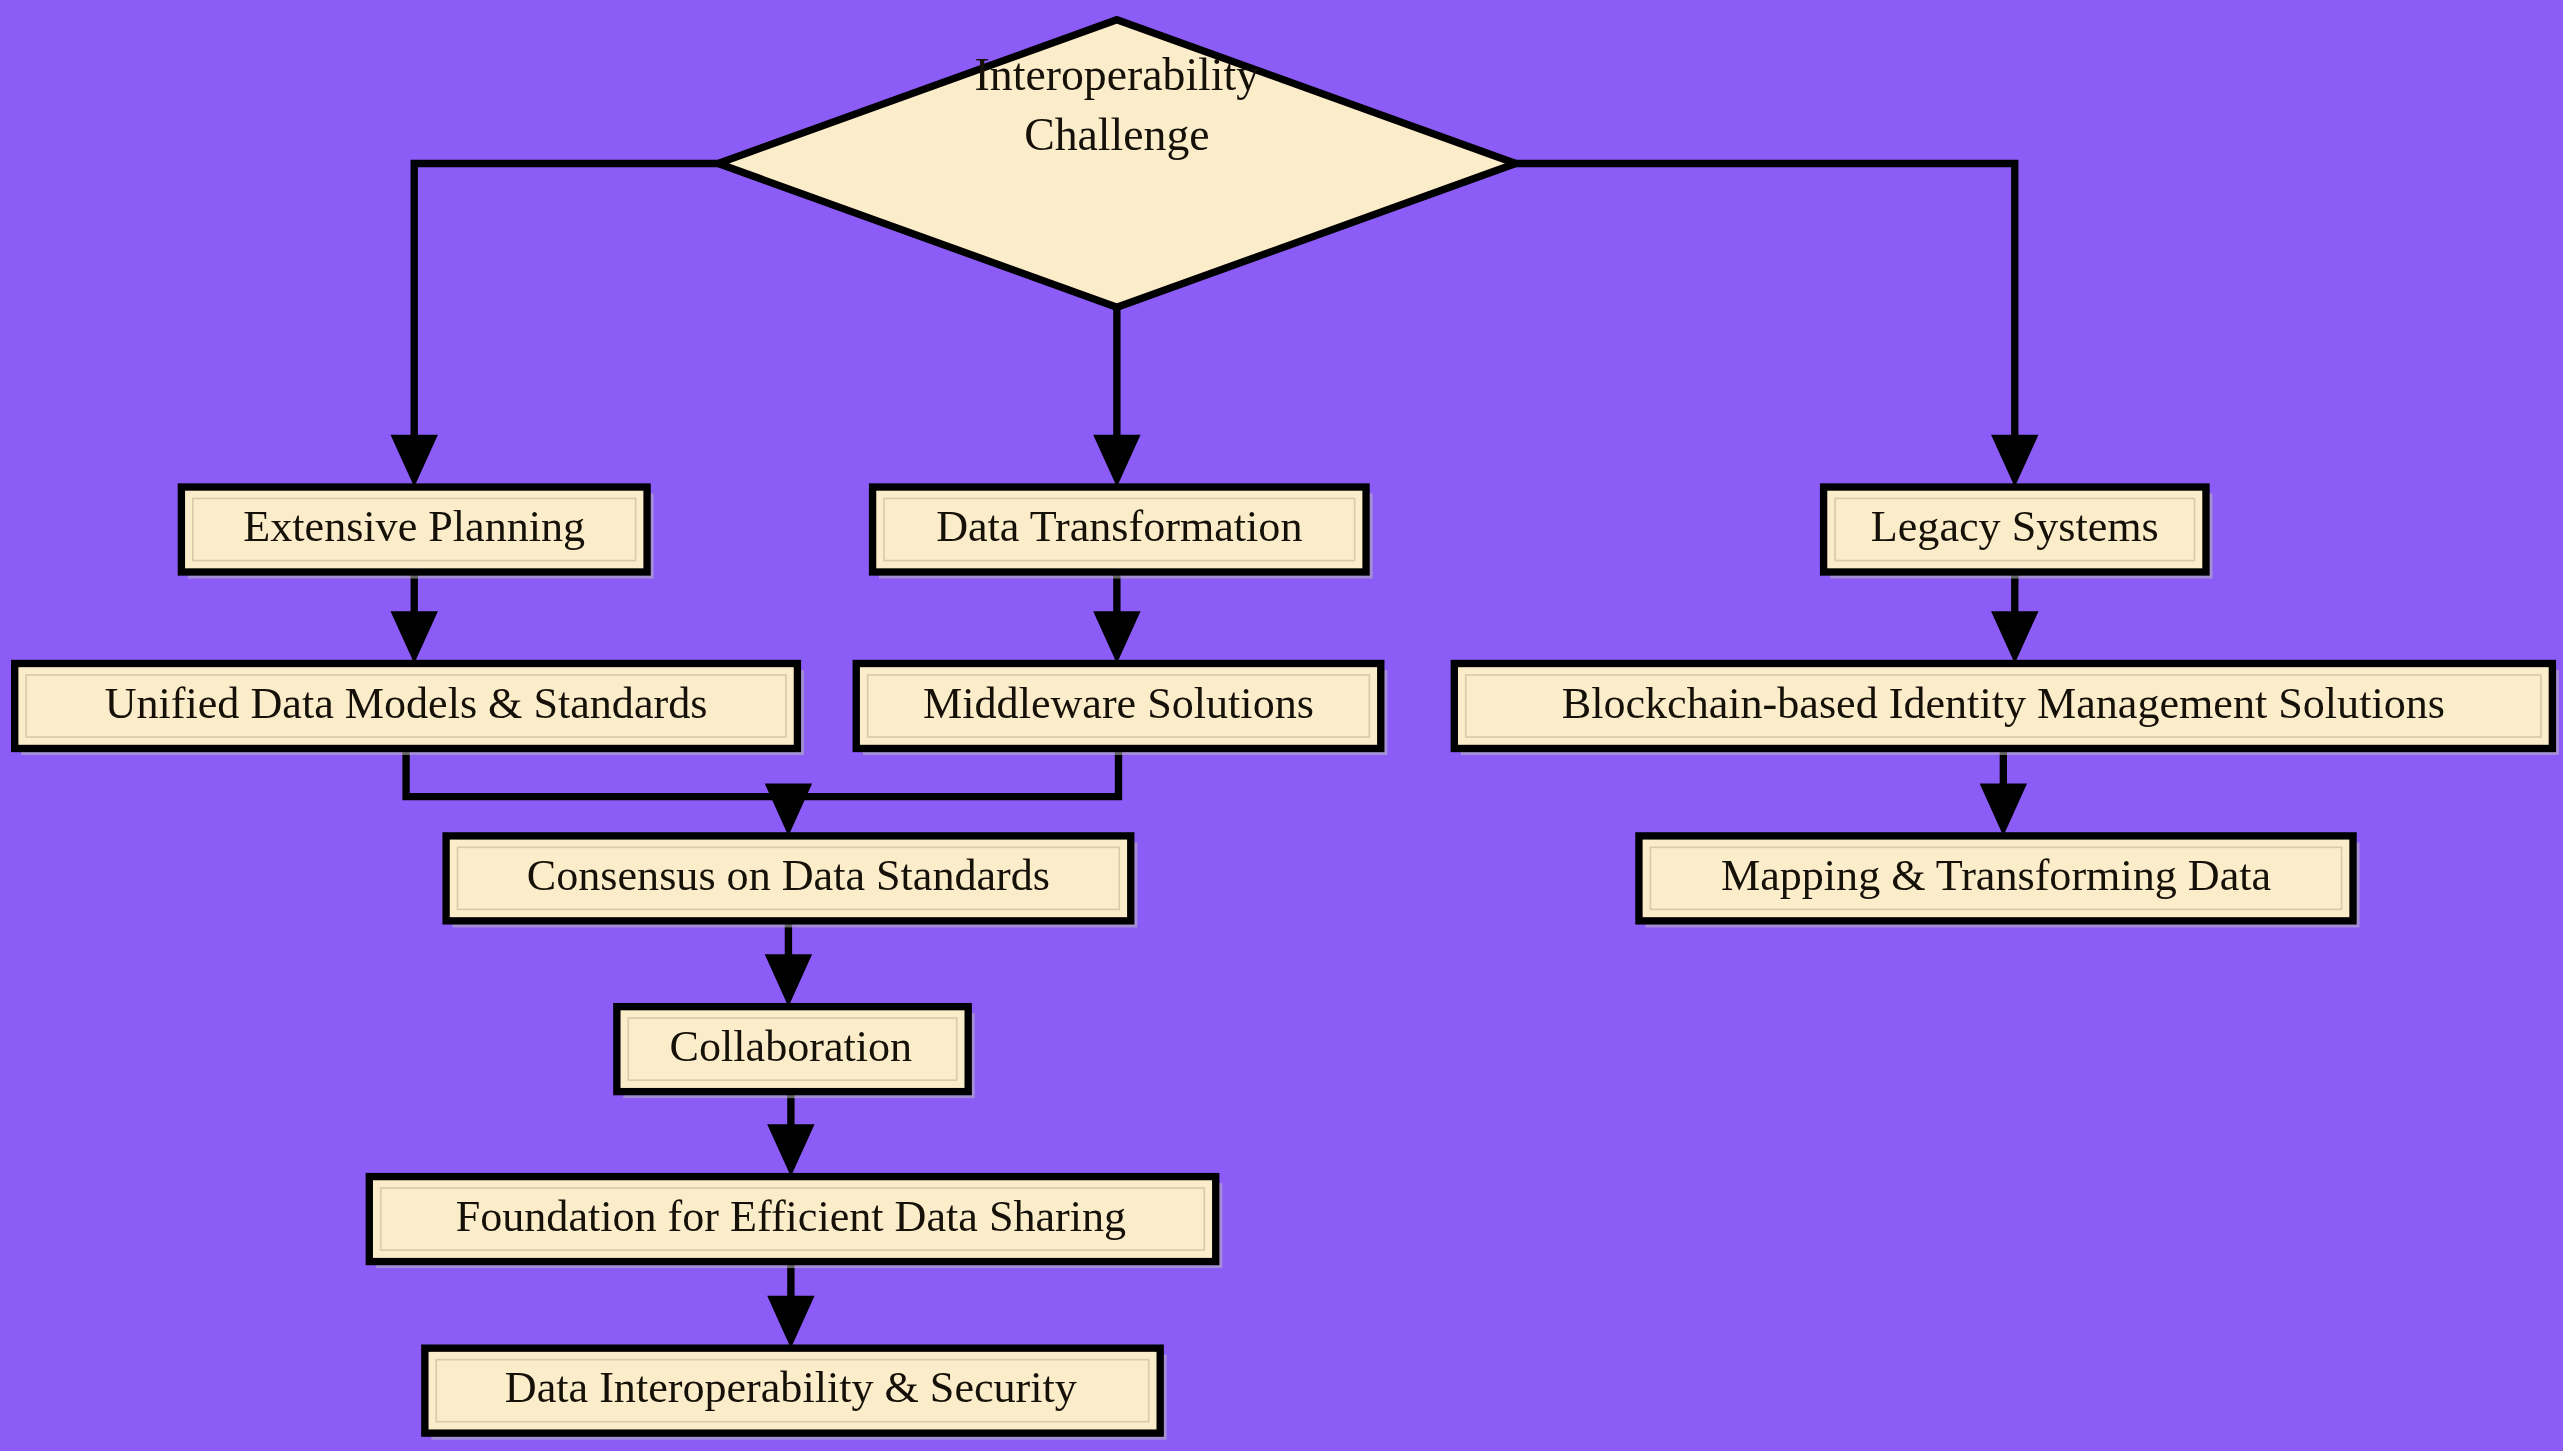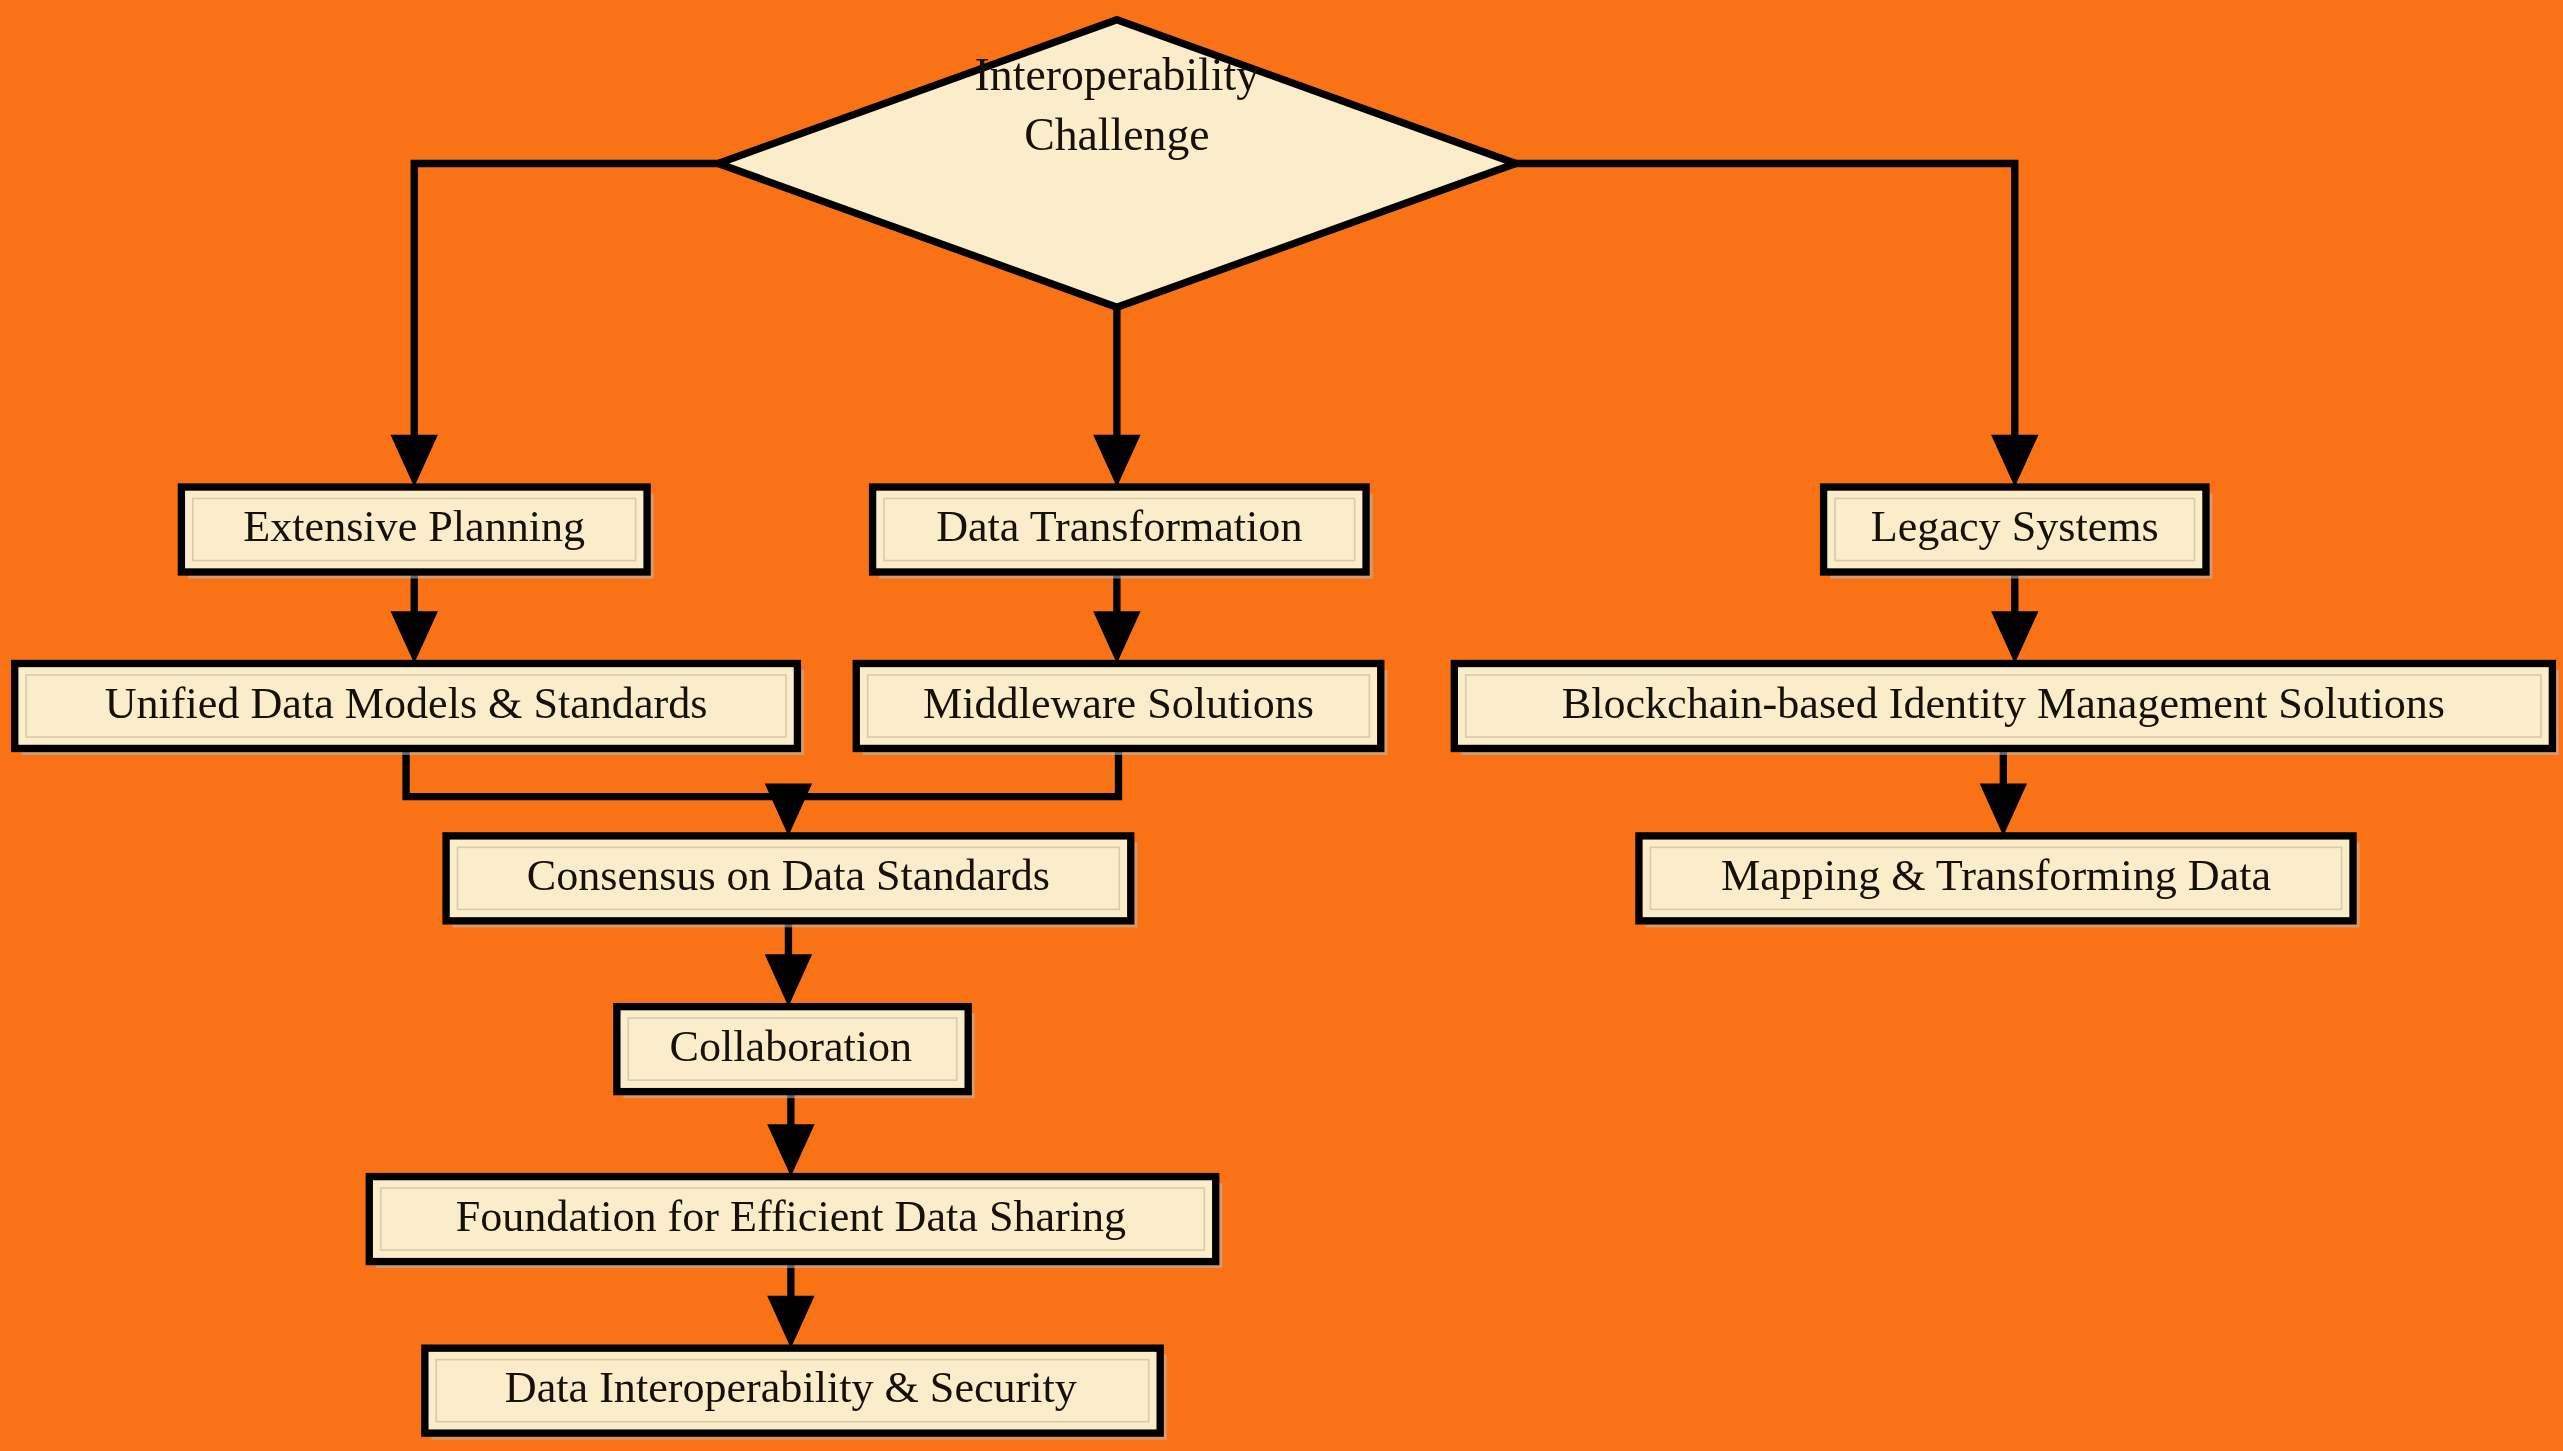--- a/index.html
+++ b/index.html
@@ -10,21 +10,21 @@
   body {
     width: 2563px;
     height: 1452px;
     font-family: "Liberation Serif", "DejaVu Serif", serif;
     overflow: hidden;
   }
   #flowchart-root {
     position: relative;
     width: 2563px;
     height: 1452px;
-    background: #f97316;
+    background: #8b5cf6;
     text-align: right;
   }
   svg.diagram-canvas {
     display: block;
     width: 2563px;
     height: 1452px;
   }
   .node-shape {
     fill: #fbecca;
     stroke: #000000;

